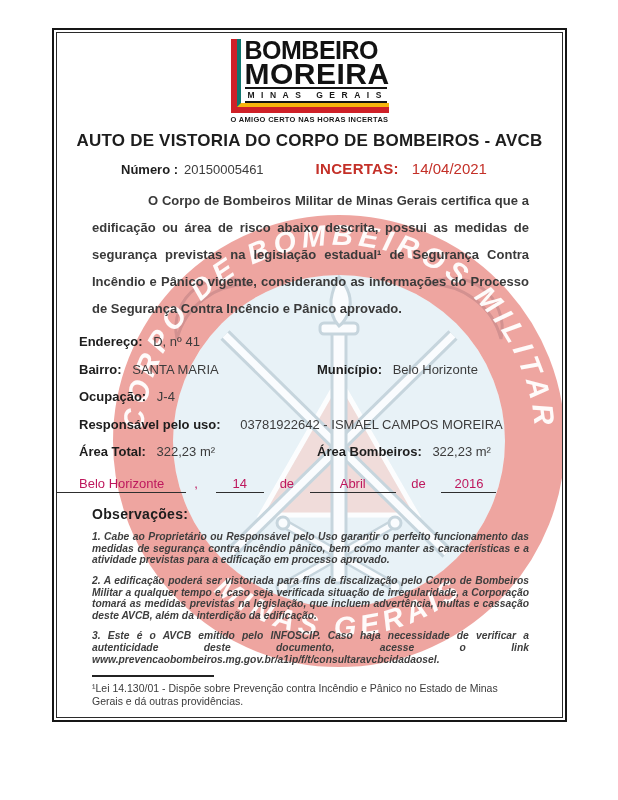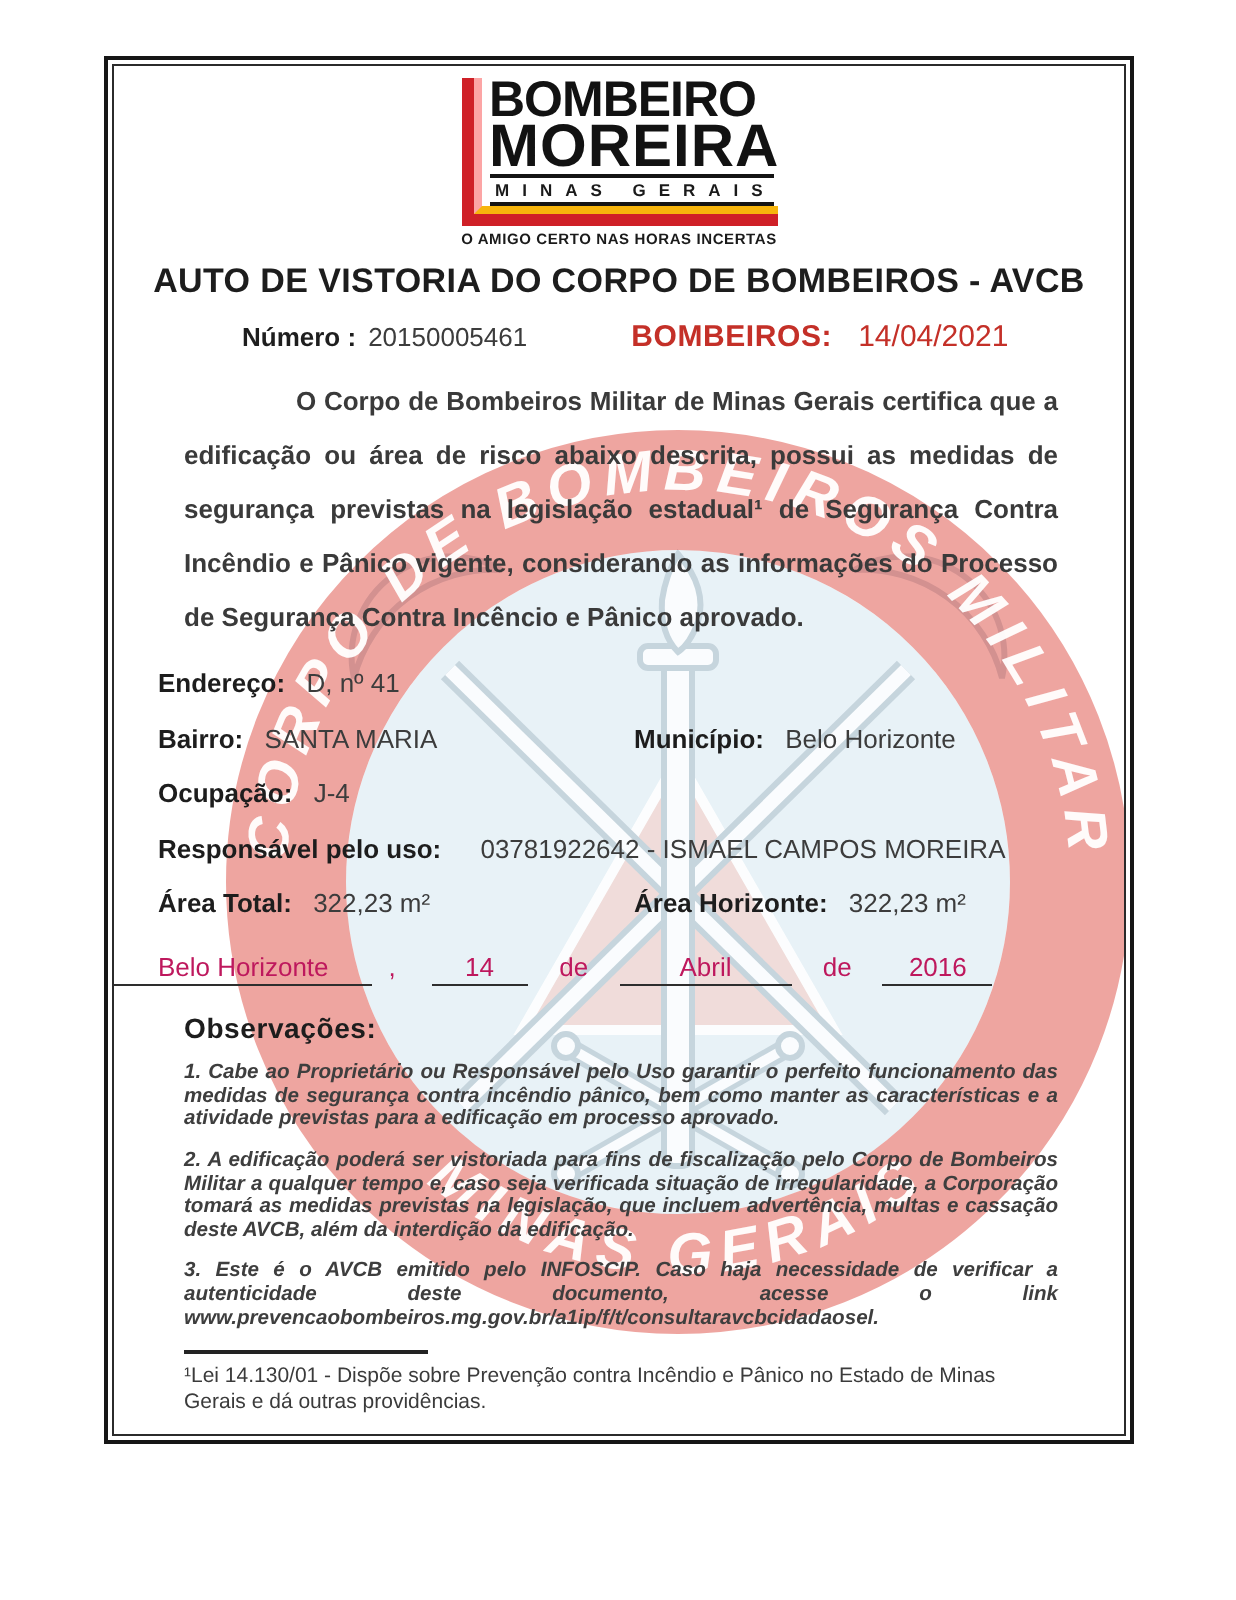--- a/index.html
+++ b/index.html
@@ -9,21 +9,21 @@
   .page { position:absolute; left:52px; top:28px; width:515px; height:694px;
           border:2px solid #161616; padding:2px; background:#fff; }
   .page-inner { width:100%; height:100%; border:1px solid #2b2b2b; position:relative; overflow:hidden; background:#fff; }
 
   .watermark { position:absolute; inset:0; z-index:0; pointer-events:none; }
   .content   { position:relative; z-index:1; }
 
   
   .logo-wrap { width:158px; margin:6px auto 0; }
   .logo-frame { border-left:6px solid #cf2027; border-bottom:6px solid #cf2027; }
-  .logo-inner { border-left:4px solid #fca5a5; border-bottom:4px solid #f7b50c; padding:1px 2px 0 4px; }
+  .logo-inner { border-left:4px solid #0f766e; border-bottom:4px solid #f7b50c; padding:1px 2px 0 4px; }
   .logo-line1 { font-size:25px; font-weight:bold; line-height:0.82; letter-spacing:-0.5px; color:#121212; }
   .logo-line2 { font-size:30px; font-weight:bold; line-height:0.84; letter-spacing:0.5px; color:#121212; }
   .logo-line3 { font-size:8.5px; font-weight:bold; letter-spacing:6.5px; color:#1a1a1a;
                 border-top:2px solid #141414; border-bottom:2px solid #141414;
                 padding:1px 0 1px 3px; margin-top:1px; white-space:nowrap; }
   .logo-tagline { margin-top:2px; text-align:center; font-size:7.5px; font-weight:bold;
                   letter-spacing:0.3px; color:#1a1a1a; white-space:nowrap; }
 
   
   .doc-title { margin-top:7px; text-align:center; font-size:17px; font-weight:bold;
@@ -127,21 +127,21 @@
           </div>
         </div>
         <div class="logo-tagline">O AMIGO CERTO NAS HORAS INCERTAS</div>
       </div>
 
       <div class="doc-title">AUTO DE VISTORIA DO CORPO DE BOMBEIROS - AVCB</div>
 
       <div class="numero-line">
         <span class="numero-label">Número :</span>
         <span class="numero-value">20150005461</span>
-        <span class="validade-label">BOMBEIROS:</span>
+        <span class="validade-label">INCERTAS:</span>
         <span class="validade-value">14/04/2021</span>
       </div>
 
       <p class="cert-par">O Corpo de Bombeiros Militar de Minas Gerais certifica que a edificação ou área de risco abaixo descrita, possui as medidas de segurança previstas na legislação estadual¹ de Segurança Contra Incêndio e Pânico vigente, considerando as informações do Processo de Segurança Contra Incêncio e Pânico aprovado.</p>
 
       <div class="fields">
         <div class="frow">
           <span class="flabel">Endereço:</span>
           <span class="fvalue gap-sm">D, nº 41</span>
         </div>
@@ -162,21 +162,21 @@
         <div class="frow">
           <span class="flabel">Responsável pelo uso:</span>
           <span class="fvalue gap-md">03781922642 - ISMAEL CAMPOS MOREIRA</span>
         </div>
         <div class="frow grid">
           <span>
             <span class="flabel">Área Total:</span>
             <span class="fvalue gap-sm">322,23 m²</span>
           </span>
           <span>
-            <span class="flabel">Área Horizonte:</span>
+            <span class="flabel">Área Bombeiros:</span>
             <span class="fvalue gap-sm">322,23 m²</span>
           </span>
         </div>
       </div>
 
       <div class="date-line">
         <span class="blank b-city">Belo Horizonte</span><span class="sep-comma">,</span>
         <span class="blank b-day">14</span>
         <span class="sep-word">de</span>
         <span class="blank b-month">Abril</span>

